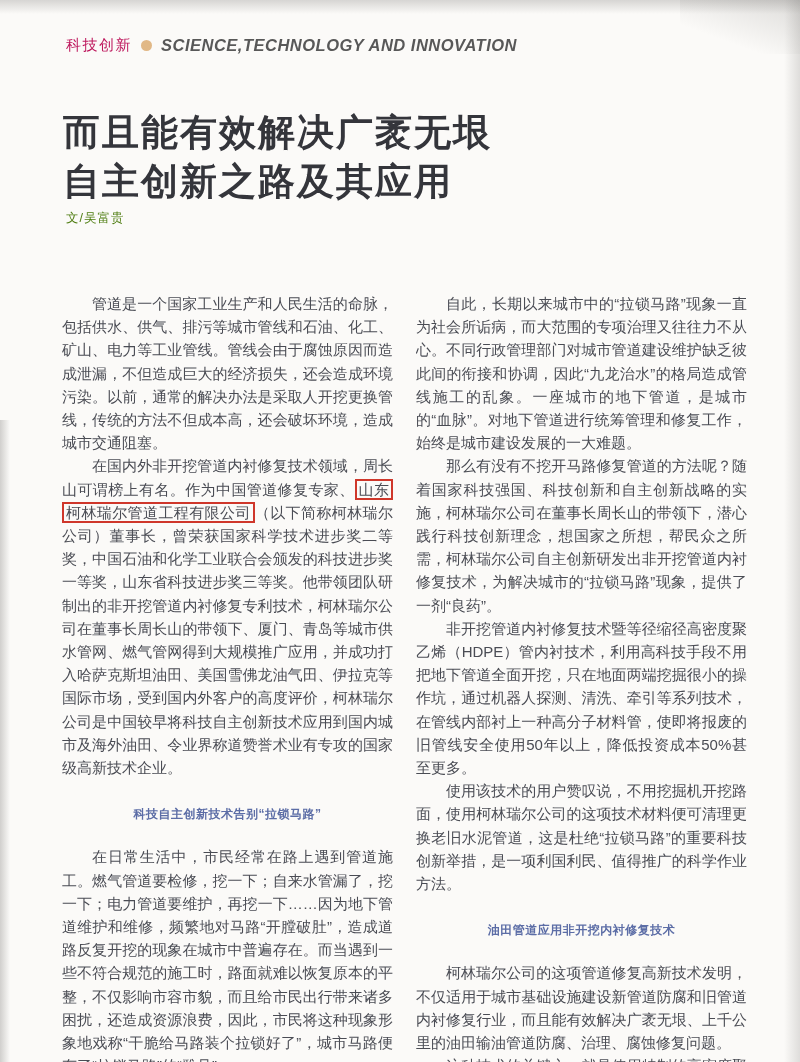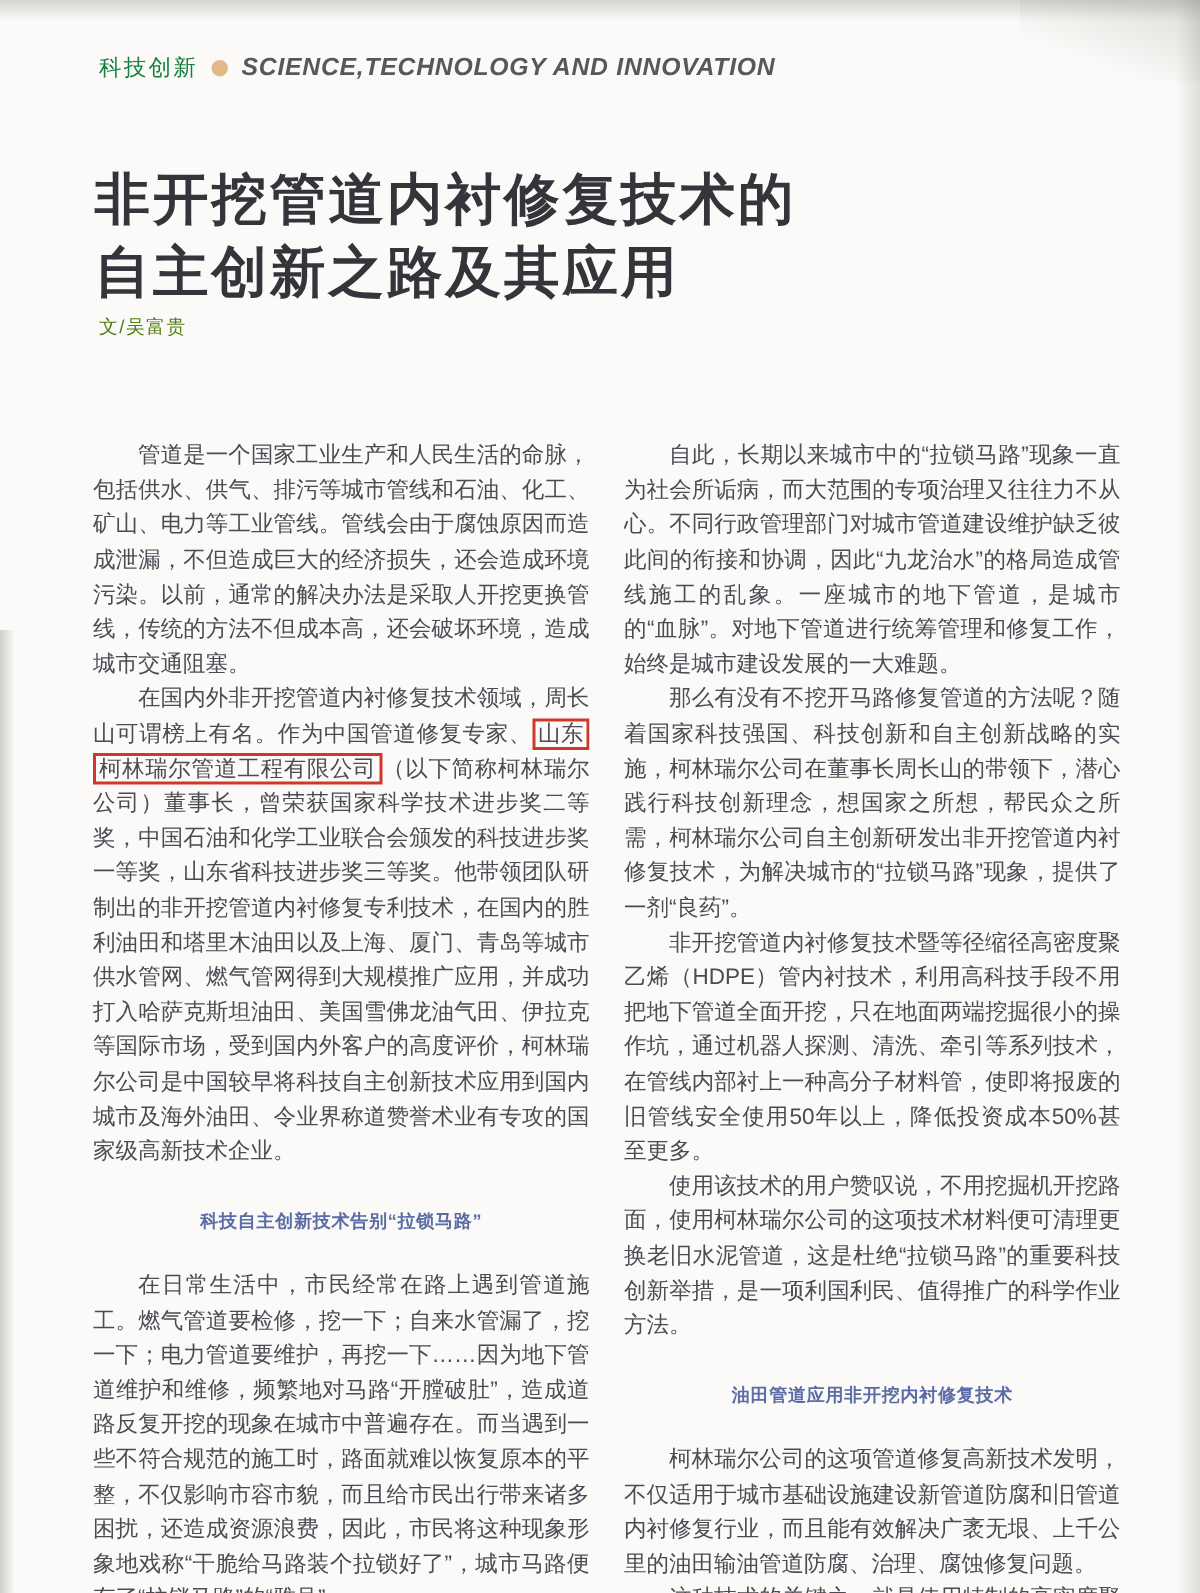--- a/index.html
+++ b/index.html
@@ -20,21 +20,21 @@
     background:linear-gradient(270deg,rgba(120,118,115,.22),rgba(120,118,115,0));}
   .edge-left{position:absolute;left:0;top:420px;width:10px;height:642px;
     background:linear-gradient(90deg,rgba(110,108,105,.30),rgba(110,108,105,0));}
   .edge-corner{position:absolute;right:0;top:0;width:120px;height:54px;
     background:linear-gradient(200deg,rgba(130,128,125,.25),rgba(130,128,125,0) 70%);}
 
   .header{
     position:absolute;left:66px;top:36px;
     display:flex;align-items:center;gap:9px;white-space:nowrap;
   }
-  .header .cn{font-size:15px;color:#15803d;letter-spacing:1.5px;font-weight:500;}
+  .header .cn{font-size:15px;color:#be185d;letter-spacing:1.5px;font-weight:500;}
   .dot{width:11px;height:11px;border-radius:50%;background:#dcab72;opacity:.85;}
   .header .en{font-size:16.5px;color:#585858;font-style:italic;letter-spacing:.5px;font-weight:bold;}
 
   .title{
     position:absolute;left:63px;top:108px;width:560px;
     font-size:37px;line-height:49px;font-weight:700;color:#34353b;
     letter-spacing:2px;
   }
   .byline{position:absolute;left:66px;top:210px;font-size:12.5px;color:#4d7c0f;letter-spacing:1px;}
 
@@ -67,29 +67,29 @@
   <div class="edge-left"></div>
   <div class="edge-corner"></div>
 
   <div class="header">
     <span class="cn">科技创新</span>
     <span class="dot"></span>
     <span class="en">SCIENCE,TECHNOLOGY AND INNOVATION</span>
   </div>
 
   <div class="title">
-    <div>非开挖管道内衬修复技术的</div>
+    <div>而且能有效解决广袤无垠</div>
     <div>自主创新之路及其应用</div>
   </div>
 
   <div class="byline">文/吴富贵</div>
 
   <div class="col col-left">
     <p>管道是一个国家工业生产和人民生活的命脉，包括供水、供气、排污等城市管线和石油、化工、矿山、电力等工业管线。管线会由于腐蚀原因而造成泄漏，不但造成巨大的经济损失，还会造成环境污染。以前，通常的解决办法是采取人开挖更换管线，传统的方法不但成本高，还会破坏环境，造成城市交通阻塞。</p>
-    <p><span>在国内外非开挖管道内衬修复技术领域，周长山可谓榜上有名。作为中国管道修复专家、</span><span class="hl">山东柯林瑞尔管道工程有限公司</span><span>（以下简称柯林瑞尔公司）董事长，曾荣获国家科学技术进步奖二等奖，中国石油和化学工业联合会颁发的科技进步奖一等奖，山东省科技进步奖三等奖。他带领团队研制出的非开挖管道内衬修复专利技术，在国内的胜利油田和塔里木油田以及上海、厦门、青岛等城市供水管网、燃气管网得到大规模推广应用，并成功打入哈萨克斯坦油田、美国雪佛龙油气田、伊拉克等国际市场，受到国内外客户的高度评价，柯林瑞尔公司是中国较早将科技自主创新技术应用到国内城市及海外油田、令业界称道赞誉术业有专攻的国家级高新技术企业。</span></p>
+    <p><span>在国内外非开挖管道内衬修复技术领域，周长山可谓榜上有名。作为中国管道修复专家、</span><span class="hl">山东柯林瑞尔管道工程有限公司</span><span>（以下简称柯林瑞尔公司）董事长，曾荣获国家科学技术进步奖二等奖，中国石油和化学工业联合会颁发的科技进步奖一等奖，山东省科技进步奖三等奖。他带领团队研制出的非开挖管道内衬修复专利技术，柯林瑞尔公司在董事长周长山的带领下、厦门、青岛等城市供水管网、燃气管网得到大规模推广应用，并成功打入哈萨克斯坦油田、美国雪佛龙油气田、伊拉克等国际市场，受到国内外客户的高度评价，柯林瑞尔公司是中国较早将科技自主创新技术应用到国内城市及海外油田、令业界称道赞誉术业有专攻的国家级高新技术企业。</span></p>
     <p class="sec-heading">科技自主创新技术告别“拉锁马路”</p>
     <p>在日常生活中，市民经常在路上遇到管道施工。燃气管道要检修，挖一下；自来水管漏了，挖一下；电力管道要维护，再挖一下……因为地下管道维护和维修，频繁地对马路“开膛破肚”，造成道路反复开挖的现象在城市中普遍存在。而当遇到一些不符合规范的施工时，路面就难以恢复原本的平整，不仅影响市容市貌，而且给市民出行带来诸多困扰，还造成资源浪费，因此，市民将这种现象形象地戏称“干脆给马路装个拉锁好了”，城市马路便有了“拉锁马路”的“雅号”。</p>
   </div>
 
   <div class="col col-right">
     <p>自此，长期以来城市中的“拉锁马路”现象一直为社会所诟病，而大范围的专项治理又往往力不从心。不同行政管理部门对城市管道建设维护缺乏彼此间的衔接和协调，因此“九龙治水”的格局造成管线施工的乱象。一座城市的地下管道，是城市的“血脉”。对地下管道进行统筹管理和修复工作，始终是城市建设发展的一大难题。</p>
     <p>那么有没有不挖开马路修复管道的方法呢？随着国家科技强国、科技创新和自主创新战略的实施，柯林瑞尔公司在董事长周长山的带领下，潜心践行科技创新理念，想国家之所想，帮民众之所需，柯林瑞尔公司自主创新研发出非开挖管道内衬修复技术，为解决城市的“拉锁马路”现象，提供了一剂“良药”。</p>
     <p>非开挖管道内衬修复技术暨等径缩径高密度聚乙烯（HDPE）管内衬技术，利用高科技手段不用把地下管道全面开挖，只在地面两端挖掘很小的操作坑，通过机器人探测、清洗、牵引等系列技术，在管线内部衬上一种高分子材料管，使即将报废的旧管线安全使用50年以上，降低投资成本50%甚至更多。</p>
     <p>使用该技术的用户赞叹说，不用挖掘机开挖路面，使用柯林瑞尔公司的这项技术材料便可清理更换老旧水泥管道，这是杜绝“拉锁马路”的重要科技创新举措，是一项利国利民、值得推广的科学作业方法。</p>
     <p class="sec-heading">油田管道应用非开挖内衬修复技术</p>

